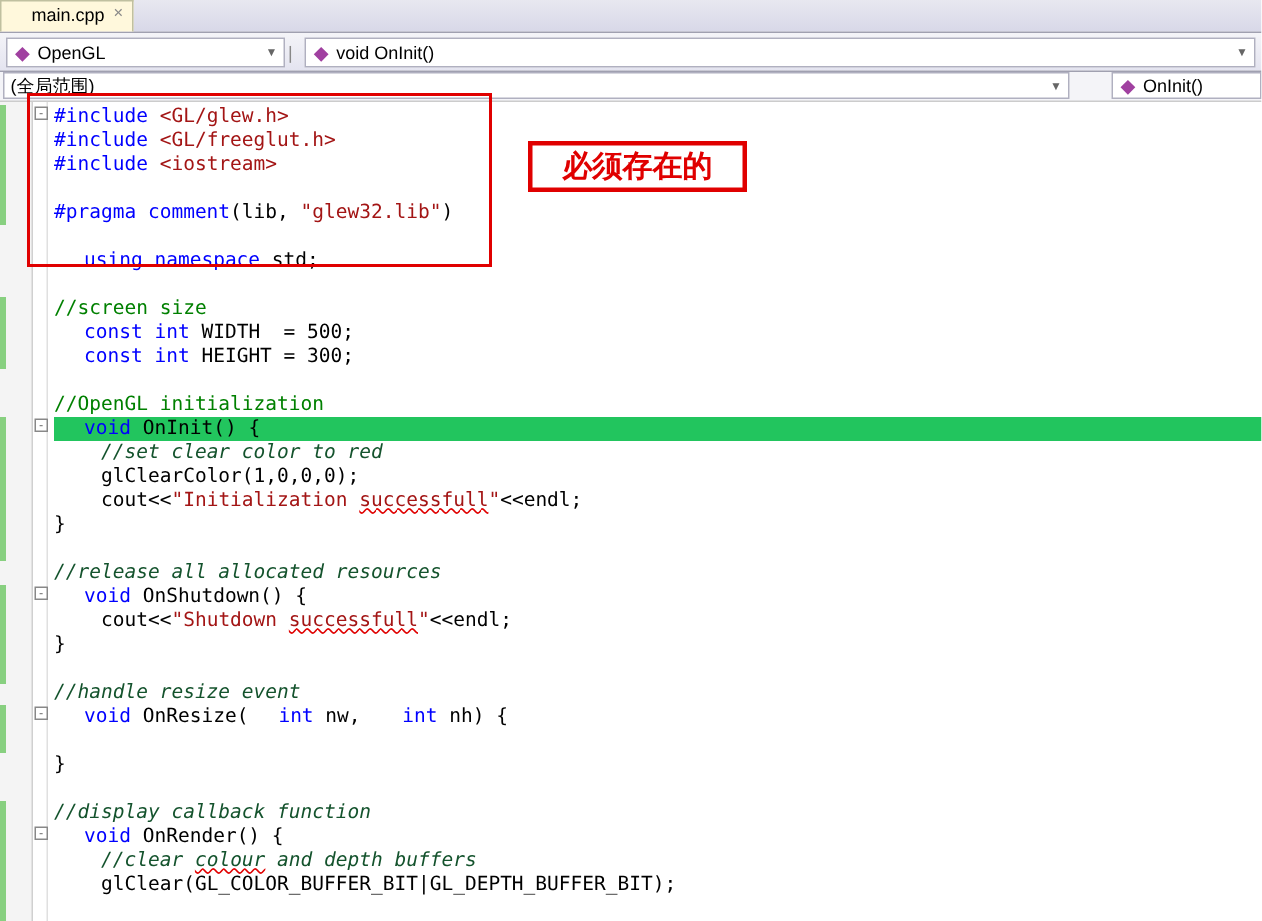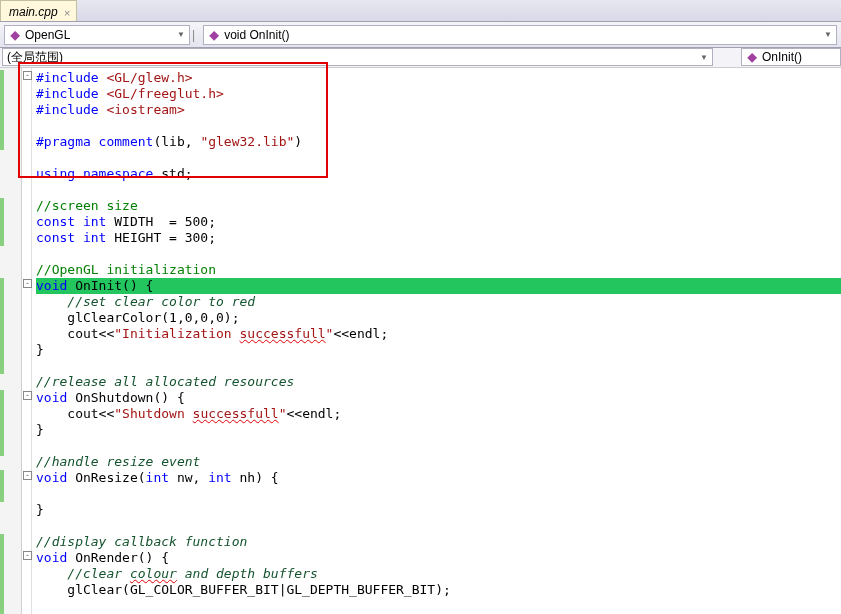--- a/index.html
+++ b/index.html
@@ -14,26 +14,25 @@
     .tab-bar {
       background: linear-gradient(to bottom, #e8e8f0 0%, #d8d8e8 100%);
       height: 22px;
       display: flex;
       border-bottom: 1px solid #a0a0b0;
     }
     .tab {
       background: #fff8dc;
       border: 1px solid #c0c0a0;
       border-bottom: none;
-      padding: 2px 6px 2px 8px;
-      display: flex;
-      align-items: flex-end;
+      padding: 2px 6px 2px 20px;
+      display: flex;
+      align-items: flex-start;
       gap: 6px;
       font-size: 12px;
-      font-style: italic;
     }
     .tab-close {
       font-size: 11px;
       color: #888;
       cursor: pointer;
     }
     .nav-bar {
       background: linear-gradient(to bottom, #f4f4f8 0%, #e4e4f0 100%);
       height: 26px;
       display: flex;
@@ -132,21 +131,21 @@
       cursor: pointer;
     }
     .code {
       flex: 1;
       padding: 2px 0 0 4px;
       white-space: pre;
       position: relative;
     }
     .line { height: 16px; }
     .cursor-line { background: #22c55e; }
-    .kw-blue { color: #0000ff; }
+    .kw-blue { color: #0000ff; margin-left: 20px; }
     .kw-pp { color: #0000ff; }
     .str { color: #a31515; }
     .comment { color: #008000; }
     .comment-italic { color: #14532d; font-style: italic; }
     .plain { color: #000; }
     .redbox {
       position: absolute;
       border: 2px solid #e00000;
     }
     .annotation {
@@ -217,13 +216,16 @@
         <div class="collapse-box" style="top: 211px;">-</div>
         <div class="collapse-box" style="top: 323px;">-</div>
         <div class="collapse-box" style="top: 403px;">-</div>
         <div class="collapse-box" style="top: 483px;">-</div>
       </div>
   </div>
   <div class="code" id="code-area"><div class="line"><span class="kw-pp">#include </span><span class="str">&lt;GL/glew.h&gt;</span></div><div class="line"><span class="kw-pp">#include </span><span class="str">&lt;GL/freeglut.h&gt;</span></div><div class="line"><span class="kw-pp">#include </span><span class="str">&lt;iostream&gt;</span></div><div class="line">&nbsp;</div><div class="line"><span class="kw-pp">#pragma comment</span><span class="plain">(lib, </span><span class="str">"glew32.lib"</span><span class="plain">)</span></div><div class="line">&nbsp;</div><div class="line"><span class="kw-blue">using namespace</span><span class="plain"> std;</span></div><div class="line">&nbsp;</div><div class="line"><span class="comment">//screen size</span></div><div class="line"><span class="kw-blue">const int</span><span class="plain"> WIDTH  = 500;</span></div><div class="line"><span class="kw-blue">const int</span><span class="plain"> HEIGHT = 300;</span></div><div class="line">&nbsp;</div><div class="line"><span class="comment">//OpenGL initialization</span></div><div class="line cursor-line"><span class="kw-blue">void</span><span class="plain"> OnInit() </span><span class="plain">{</span></div><div class="line">    <span class="comment-italic">//set clear color to red</span></div><div class="line">    <span class="plain">glClearColor(1,0,0,0);</span></div><div class="line">    <span class="plain">cout&lt;&lt;</span><span class="str">"Initialization </span><span class="str squiggle">successfull</span><span class="str">"</span><span class="plain">&lt;&lt;endl;</span></div><div class="line"><span class="plain">}</span></div><div class="line">&nbsp;</div><div class="line"><span class="comment-italic">//release all allocated resources</span></div><div class="line"><span class="kw-blue">void</span><span class="plain"> OnShutdown() {</span></div><div class="line">    <span class="plain">cout&lt;&lt;</span><span class="str">"Shutdown </span><span class="str squiggle">successfull</span><span class="str">"</span><span class="plain">&lt;&lt;endl;</span></div><div class="line"><span class="plain">}</span></div><div class="line">&nbsp;</div><div class="line"><span class="comment-italic">//handle resize event</span></div><div class="line"><span class="kw-blue">void</span><span class="plain"> OnResize(</span><span class="kw-blue">int</span><span class="plain"> nw, </span><span class="kw-blue">int</span><span class="plain"> nh) {</span></div><div class="line">&nbsp;</div><div class="line"><span class="plain">}</span></div><div class="line">&nbsp;</div><div class="line"><span class="comment-italic">//display callback function</span></div><div class="line"><span class="kw-blue">void</span><span class="plain"> OnRender() {</span></div><div class="line">    <span class="comment-italic">//clear </span><span class="comment-italic squiggle">colour</span><span class="comment-italic"> and depth buffers</span></div><div class="line">    <span class="plain">glClear(GL_COLOR_BUFFER_BIT|GL_DEPTH_BUFFER_BIT);</span></div></div>
 
   <div class="redbox" id="redbox" style="left: 18px; top: -6px; width: 310px; height: 116px;"></div>
 
+  <div class="annotation" id="annot" style="left: 352px; top: 26px;">
+    <span>必须存在的</span>
+  </div>
 </div>
 
 </body></html>

